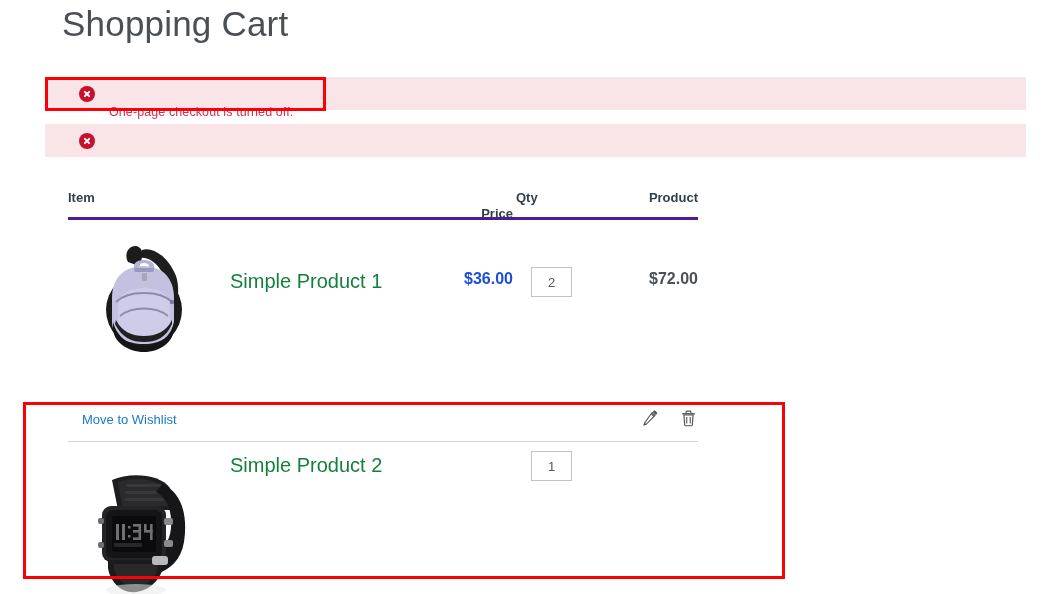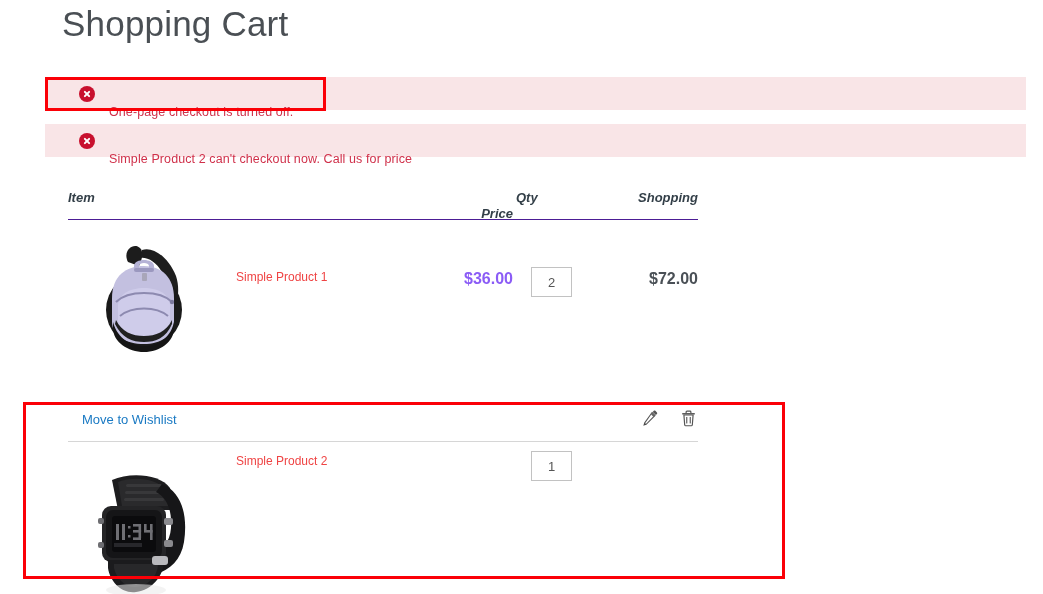--- a/index.html
+++ b/index.html
@@ -75,22 +75,21 @@
 
   
   .cart-table {
     position: absolute;
     left: 68px; top: 186px;
     width: 630px;
   }
   .thead {
     position: relative;
     height: 34px;
-    border-bottom: 1px solid #4c1d95;
-    font-style: italic;
+    border-bottom: 3px solid #4c1d95;
   }
   .th {
     position: absolute;
     top: 4px;
     font-size: 13px;
     font-weight: bold;
     color: #333f48;
   }
   .th-item     { left: 0px; }
   .th-price    { left: 370px; width: 75px; text-align: right; margin-top: 16px; }
@@ -98,30 +97,30 @@
   .th-subtotal { left: 555px; width: 75px; text-align: right; }
 
   .row1 { position: relative; height: 175px; }
   .prod-img-wrap {
     position: absolute;
     left: 14px; top: 12px;
     width: 132px; height: 132px;
   }
   .prod-name {
     position: absolute;
-    left: 168px; top: 50px;
-    font-size: 12px;
-    color: #ef4444;
+    left: 162px; top: 50px;
+    font-size: 20px;
+    color: #15803d;
     white-space: nowrap;
   }
   .cell-price {
     position: absolute;
     left: 350px; top: 50px;
     width: 95px; text-align: right;
-    font-size: 16px; font-weight: bold; color: #8b5cf6;
+    font-size: 16px; font-weight: bold; color: #1d4ed8;
   }
   .cell-subtotal {
     position: absolute;
     left: 535px; top: 50px;
     width: 95px; text-align: right;
     font-size: 16px; font-weight: bold; color: #4a5056;
   }
   .qty-box {
     position: absolute;
     left: 463px; top: 47px;
@@ -226,29 +225,28 @@
 
   <h1 class="page-title">Shopping Cart</h1>
 
   <div class="msg m1">
     <span class="msg-icon"></span>
     <span class="msg-text">One-page checkout is turned off.</span>
   </div>
 
   <div class="msg m2">
     <span class="msg-icon"></span>
-    <span class="msg-text">Simple Product 2 can't checkout now. Call us for price</span>
   </div>
 
   <div class="cart-table">
     <div class="thead">
       <div class="th th-item">Item</div>
       <div class="th th-price">Price</div>
       <div class="th th-qty">Qty</div>
-      <div class="th th-subtotal">Shopping</div>
+      <div class="th th-subtotal">Product</div>
     </div>
 
     <div class="row1">
       <div class="prod-img-wrap">
         <svg viewBox="0 0 132 132" width="132" height="132" aria-hidden="true">
 
           <path d="M46 30 C40 18 52 10 58 16 C62 20 60 28 57 34 Z" fill="#1c1c1c"></path>
           <path d="M60 18 C70 14 86 24 94 44 C98 56 96 70 92 78 L82 74 C86 62 86 50 80 40 C74 30 66 25 58 26 Z" fill="#1e1e1e"></path>
           <path d="M90 74 C94 78 95 86 92 92 L82 88 C85 84 85 78 82 74 Z" fill="#161616"></path>
 

